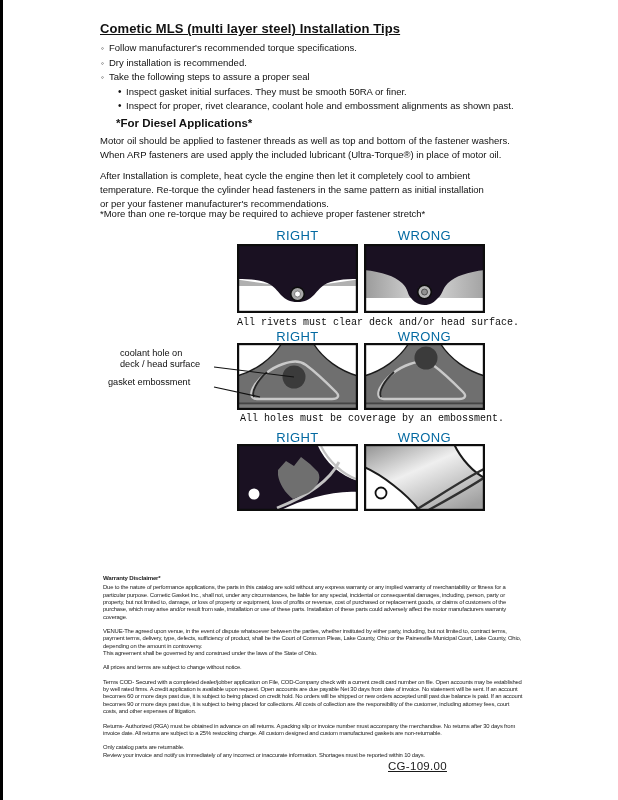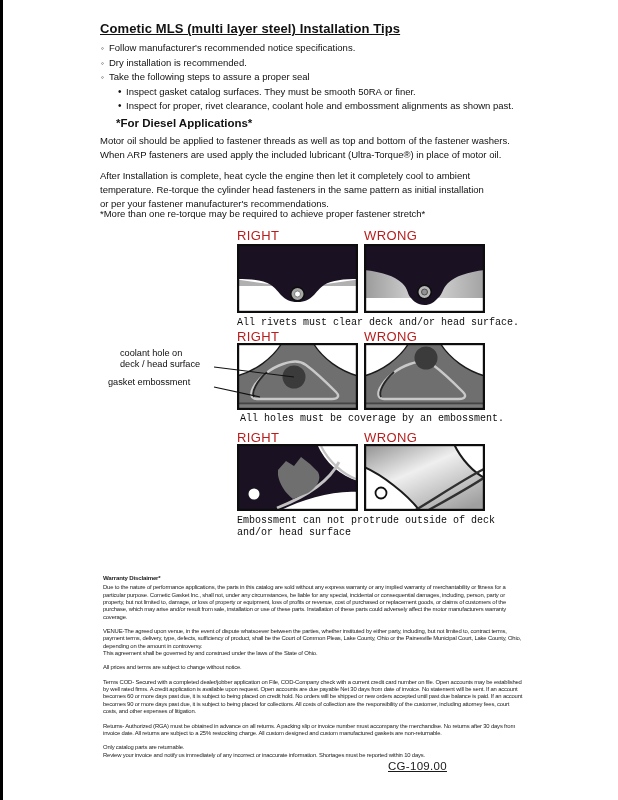--- a/index.html
+++ b/index.html
@@ -18,21 +18,21 @@
   .tips { position:absolute; left:101px; top:41px; font-size:9.5px; line-height:14.5px; width:470px; }
   .tip-row { display:flex; align-items:baseline; }
   .tip-row .m { display:inline-block; width:8px; flex:0 0 8px; }
   .tip-row.sub { margin-left:17px; }
   .tip-row.sub .m { font-size:10px; }
   .tip-row .m.open { font-size:8.5px; }
 
   .h2 { position:absolute; left:116px; font-size:11.5px; font-weight:bold; }
   .body-p { position:absolute; left:100px; font-size:9.5px; line-height:14.2px; white-space:pre-line; width:470px; }
 
-  .diag-label { position:absolute; width:121px; text-align:left; font-size:13px; letter-spacing:0.4px; color:#b91c1c; }
+  .diag-label { position:absolute; width:121px; text-align:center; font-size:13px; letter-spacing:0.4px; color:#0369a1; }
   .panel { position:absolute; width:121px; }
   .panel svg { display:block; }
   .caption { position:absolute; font-size:10px; color:#0d0d0d; white-space:pre-line; line-height:11.5px;font-family:Liberation Mono, monospace; }
 
   .ann { position:absolute; font-size:9.2px; line-height:10.5px; text-align:left; color:#0d0d0d; white-space:pre-line; }
   .ann-lines { position:absolute; left:110px; top:343px; width:260px; height:70px; pointer-events:none; }
 
   .warranty { position:absolute; left:103px; top:574px; width:420px; font-size:5.9px; line-height:7.35px; letter-spacing:-0.18px; color:#1c1c1c; }
   .warranty .w-h { font-weight:bold; font-size:6.1px; margin:0 0 3px 0; }
   .warranty p { margin:0 0 7px 0; white-space:pre-line; }
@@ -43,33 +43,33 @@
 <body>
 
 <div class="page">
   <div class="edge-bar"></div>
 
   <div class="title">Cometic MLS (multi layer steel) Installation Tips</div>
 
   <div class="tips">
     <div class="tip-row">
       <span class="m open">◦</span>
-      <span>Follow manufacturer's recommended notice specifications.</span>
+      <span>Follow manufacturer's recommended torque specifications.</span>
     </div>
     <div class="tip-row">
       <span class="m open">◦</span>
       <span>Dry installation is recommended.</span>
     </div>
     <div class="tip-row">
       <span class="m open">◦</span>
       <span>Take the following steps to assure a proper seal</span>
     </div>
     <div class="tip-row sub">
       <span class="m">•</span>
-      <span>Inspect gasket catalog surfaces.  They must be smooth 50RA or finer.</span>
+      <span>Inspect gasket initial surfaces.  They must be smooth 50RA or finer.</span>
     </div>
     <div class="tip-row sub">
       <span class="m">•</span>
       <span>Inspect for proper, rivet clearance, coolant hole and embossment alignments as shown past.</span>
     </div>
   </div>
 
   <div class="h2" style="top:117px;">*For Diesel Applications*</div>
   <div class="body-p" style="top:169px;">After Installation is complete, heat cycle the engine then let it completely cool to ambient
 temperature. Re-torque the cylinder head fasteners in the same pattern as initial installation
@@ -188,22 +188,20 @@
       <path d="M0,0 H90 C97,15 110,29 121,34 V67 H56 C42,49 18,31 0,23 Z" fill="url(#gb3)"></path>
       <path d="M90,0 C97,15 110,29 121,34" fill="none" stroke="#1a1a1a" stroke-width="2"></path>
       <path d="M0,23 C18,31 42,49 56,67" fill="none" stroke="#1a1a1a" stroke-width="2"></path>
       <path d="M50,67 C78,50 102,34 120,25" fill="none" stroke="#303030" stroke-width="2.4"></path>
       <path d="M63,67 C88,53 108,42 121,33" fill="none" stroke="#303030" stroke-width="2.4"></path>
       <circle cx="17" cy="49" r="5.5" fill="#ffffff" stroke="#101010" stroke-width="1.8"></circle>
       <rect x="1.1" y="1.1" width="118.8" height="64.8" fill="none" stroke="#0d0d0d" stroke-width="2.2"></rect>
     </svg>
   </div>
 
-  <div class="caption" style="left:237px; top:515px;">Embossment can not protrude outside of deck
-and/or head surface</div>
 
   <div class="warranty">
     <div class="w-h">Warranty Disclaimer*</div>
     <p>Due to the nature of performance applications, the parts in this catalog are sold without any express warranty or any implied warranty of merchantability or fitness for a particular purpose.  Cometic Gasket Inc., shall not, under any circumstances, be liable for any special, incidental or consequential damages, including, person, party or property, but not limited to, damage, or loss of property or equipment, loss of profits or revenue, cost of purchased or replacement goods, or claims of customers of the purchase, which may arise and/or result from sale, installation or use of these parts.  Installation of these parts could adversely affect the motor manufacturers warranty coverage.</p>
     <p>VENUE-The agreed upon venue, in the event of dispute whatsoever between the parties, whether instituted by either party, including, but not limited to, contract terms, payment terms, delivery, type, defects, sufficiency of product, shall be the Court of Common Pleas, Lake County, Ohio or the Painesville Municipal Court, Lake County, Ohio, depending on the amount in controversy.
 This agreement shall be governed by and construed under the laws of the State of Ohio.</p>
     <p>All prices and terms are subject to change without notice.</p>
     <p>Terms COD- Secured with a completed dealer/jobber application on File, COD-Company check with a current credit card number on file.  Open accounts may be established by well rated firms.  A credit application is available upon request.  Open accounts are due payable Net 30 days from date of invoice.  No statement will be sent.  If an account becomes 60 or more days past due, it is subject to being placed on credit hold.  No orders will be shipped or new orders accepted until past due balance is paid.  If an account becomes 90 or more days past due, it is subject to being placed for collections.  All costs of collection are the responsibility of the customer, including attorney fees, court costs, and other expenses of litigation.</p>
     <p>Returns- Authorized (RGA) must be obtained in advance on all returns.  A packing slip or invoice number must accompany the merchandise.  No returns after 30 days from invoice date.  All returns are subject to a 25% restocking charge.  All custom designed and custom manufactured gaskets are non-returnable.</p>
     <p>Only catalog parts are returnable.

